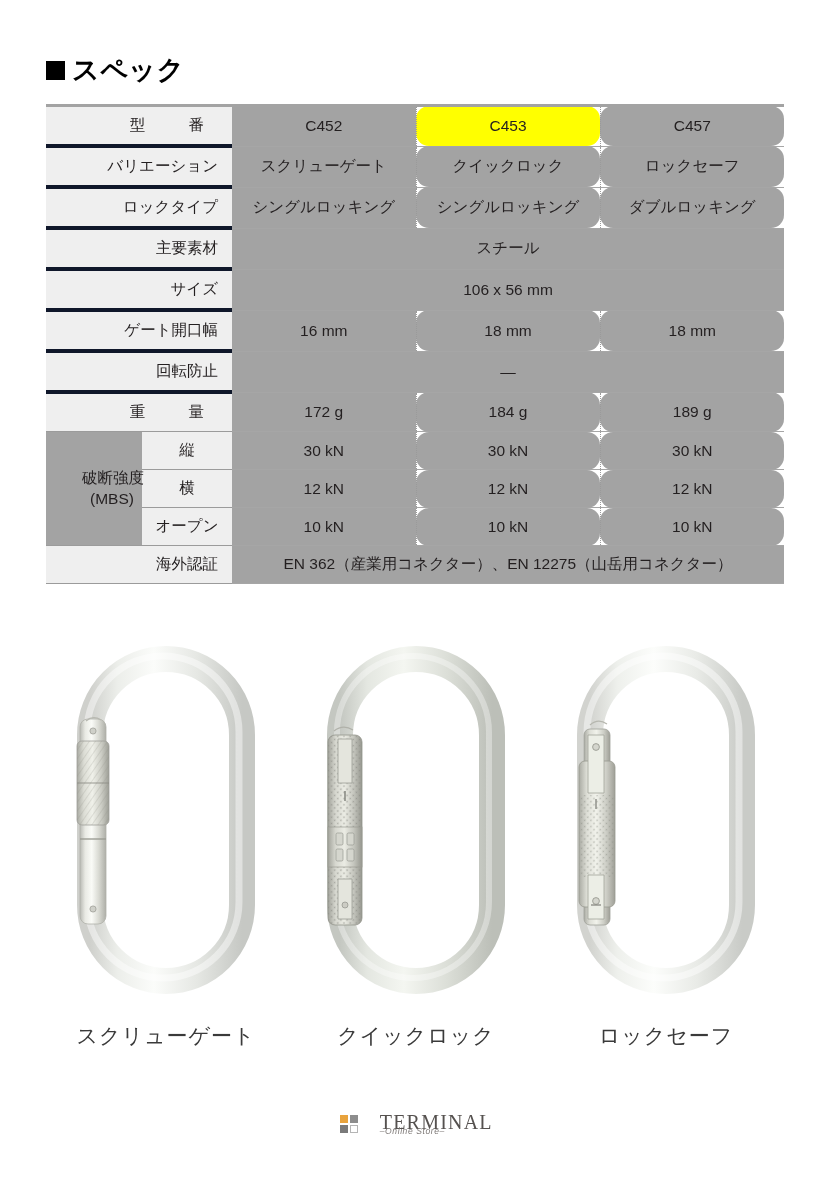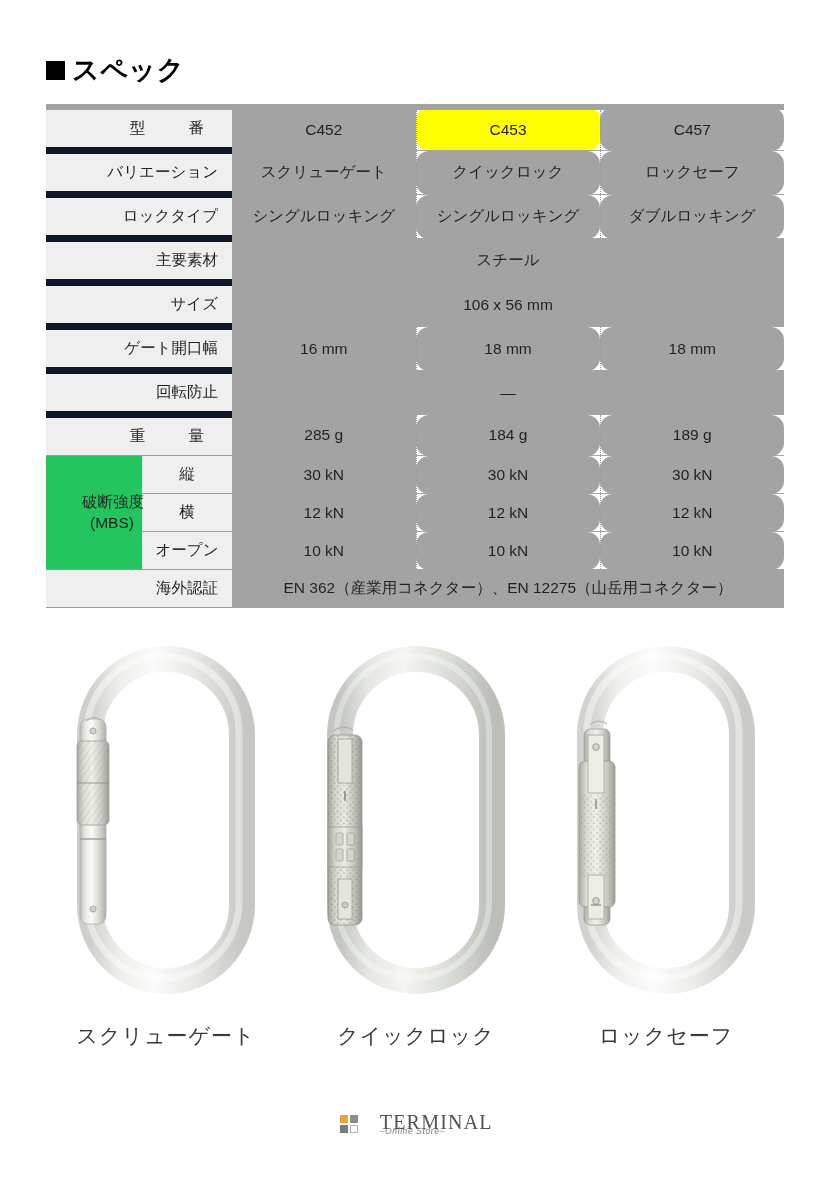--- a/index.html
+++ b/index.html
@@ -55,39 +55,39 @@
   .spec-table td {
     padding: 0;
     height: 37px;
     vertical-align: middle;
     text-align: center;
     border-top: 1px solid #a6a6a6;
     border-bottom: 1px solid #a6a6a6;
     background: #a3a3a3;
     white-space: nowrap;
   }
-  .spec-table tr:first-child td { border-top: 6px solid #a3a3a3; }
+  .spec-table tr:first-child td { border-top: 3px solid #a3a3a3; }
 
   td.lbl {
     background: #efefef;
     text-align: right;
     padding-right: 14px;
     color: #231f20;
-    border-top: 7px solid #0f172a;
+    border-top: 4px solid #0f172a;
     border-bottom: 1px solid #9b9b9b;
   }
   td.lbl-center {
     background: #efefef;
     text-align: center;
     color: #231f20;
     border-top: 1px solid #9b9b9b;
     border-bottom: 1px solid #9b9b9b;
   }
   td.lbl-group {
-    background: #22c55e;
+    background: #a3a3a3;
     text-align: center;
     line-height: 1.35;
     border-top: 1px solid #9b9b9b;
     border-bottom: 1px solid #9b9b9b;
     padding-left: 36px;
   }
   td.lbl-blank {
     background: #efefef;
     border-top: 1px solid #9b9b9b;
     border-bottom: 1px solid #9b9b9b;
@@ -220,21 +220,21 @@
         <td>16 mm</td>
         <td class="sepL">18 mm</td>
         <td class="sepL">18 mm</td>
       </tr>
       <tr>
         <td class="lbl" colspan="2">回転防止</td>
         <td colspan="3">—</td>
       </tr>
       <tr>
         <td class="lbl wide-letter" colspan="2">重　量</td>
-        <td>285 g</td>
+        <td>172 g</td>
         <td class="sepL">184 g</td>
         <td class="sepL">189 g</td>
       </tr>
 
       <tr>
         <td class="lbl-group" rowspan="3">
           <span>破断強度</span><br>
           <span>(MBS)</span>
         </td>
         <td class="lbl-center">縦</td>

